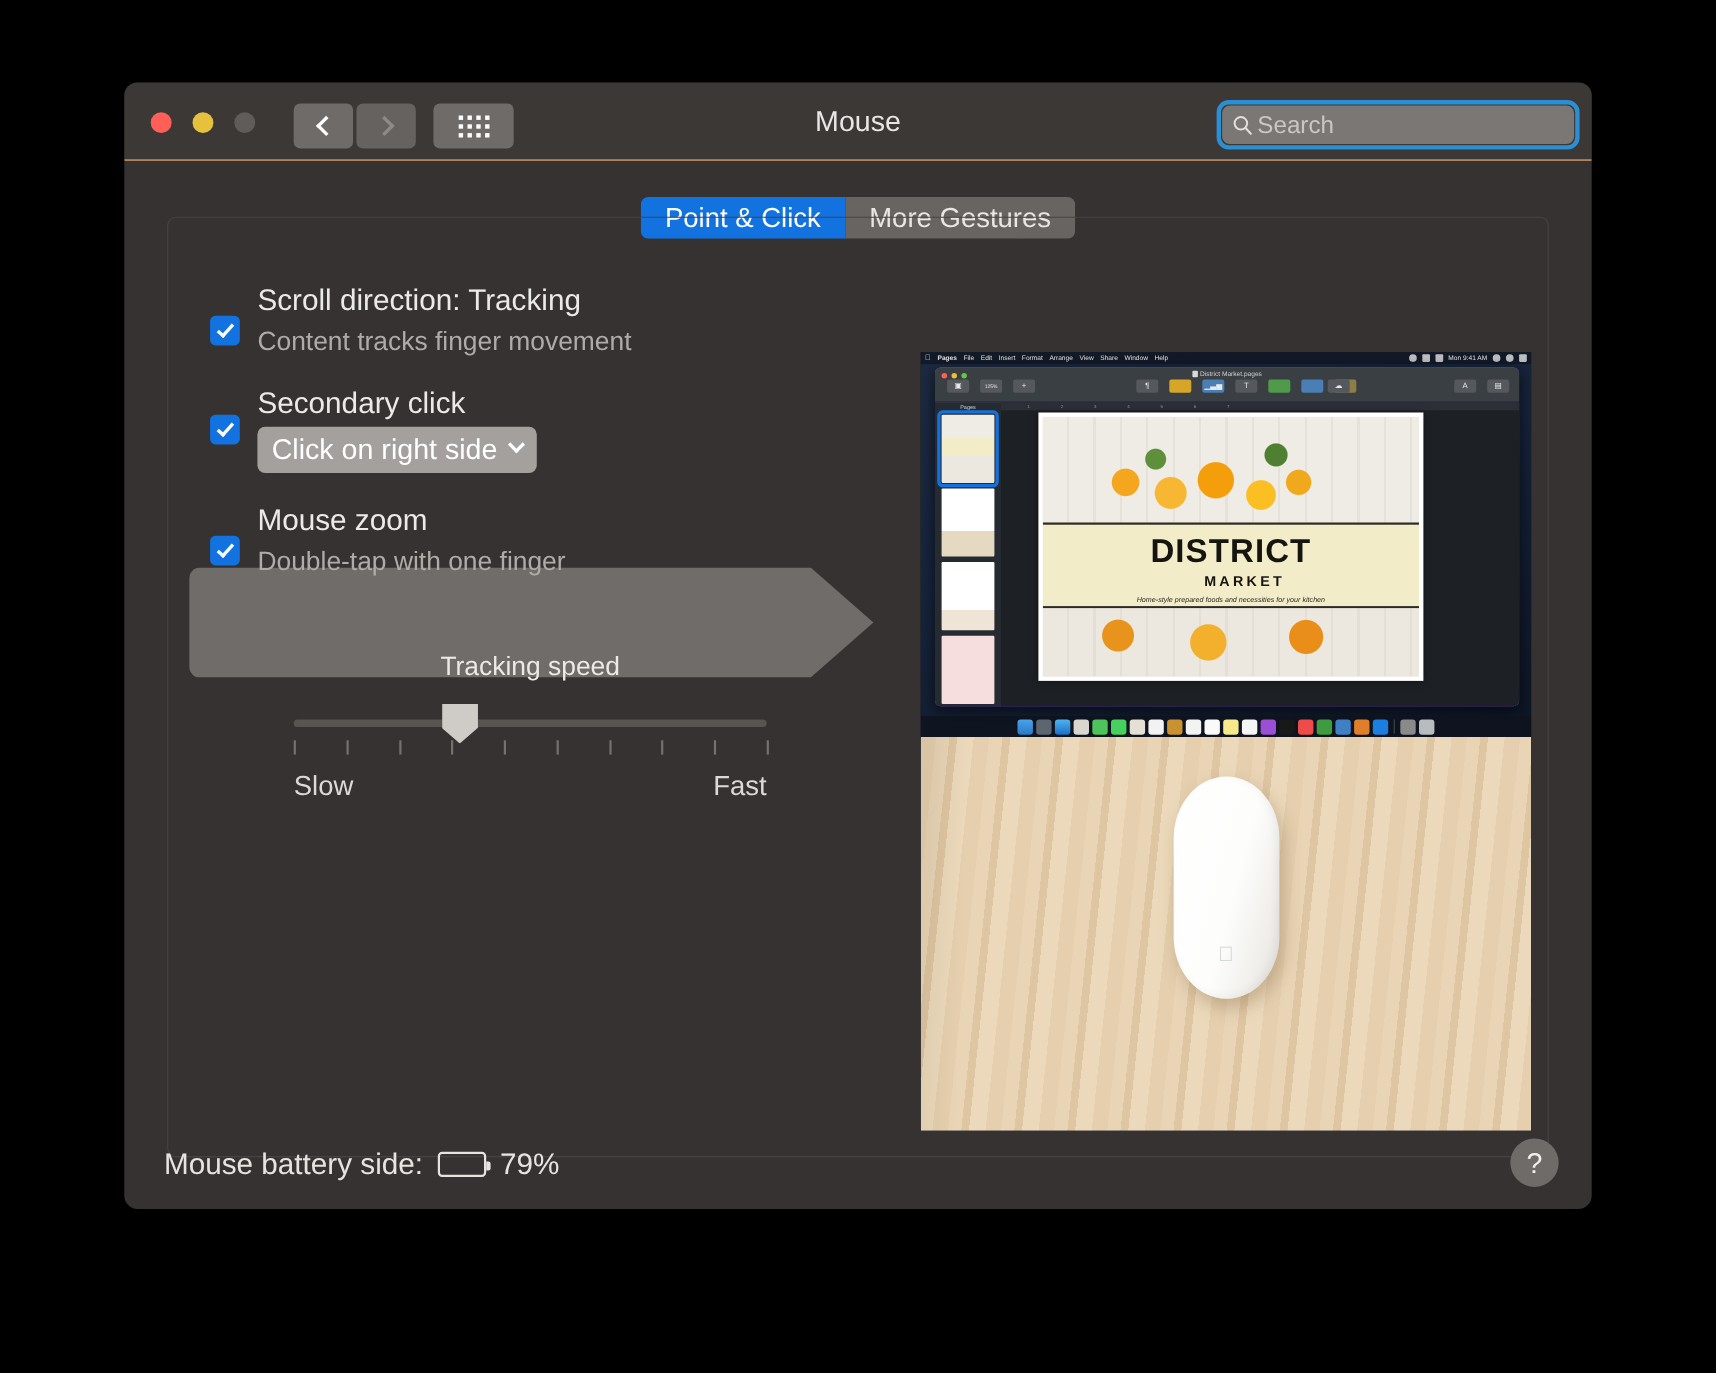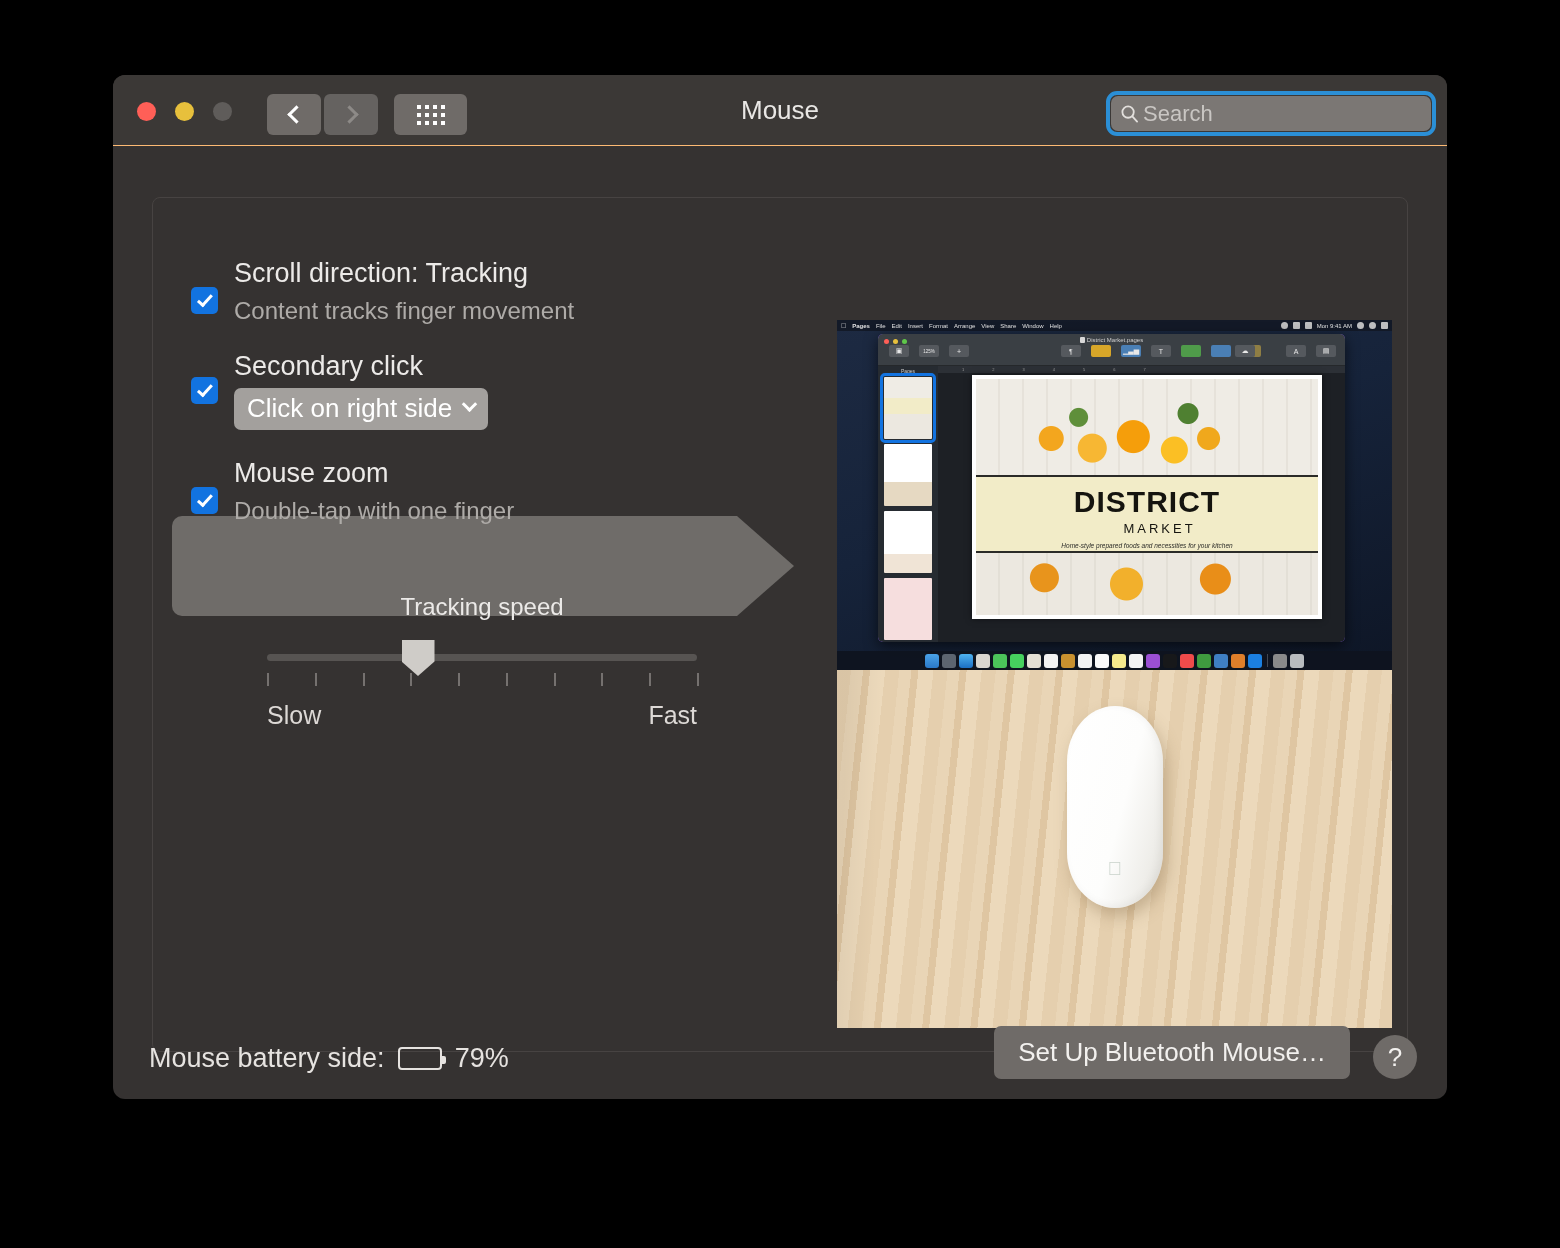--- a/index.html
+++ b/index.html
@@ -218,26 +218,25 @@
   #menubar .m { white-space: nowrap; }
   #menubar .m.bold { font-weight: bold; }
   #menubar .spacer { flex: 1; }
   #menubar .right { display: flex; align-items: center; gap: 5px; }
   .mb-icon { display:inline-block; width:7px; height:7px; background:#dcdcdc; border-radius:1px; opacity:.85; }
   .mb-icon.round { border-radius:50%; }
 
   
   #pages-win {
     position: absolute; left: 13px; top: 14px;
-    width: 467px; height: 308px;
+    width: 531px; height: 308px;
     background: #8b5cf6;
     border-radius: 5px;
     overflow: hidden;
     box-shadow: 0 4px 14px rgba(0,0,0,.6);
-    margin-left: 28px;
   }
   #pages-tb {
     height: 32px; background: #3a3f44;
     border-bottom: 1px solid #25282b;
     position: relative;
   }
   #pages-tb .plights { position: absolute; left: 6px; top: 5px; display: flex; gap: 4px; }
   #pages-tb .plights i { width: 5px; height: 5px; border-radius: 50%; display: block; }
   #pages-title {
     position: absolute; left: 0; right: 0; top: 3px;
@@ -299,21 +298,21 @@
       radial-gradient(circle at 62% 36%, #4f8031 0 10px, transparent 11px),
       repeating-linear-gradient(90deg,#efece5 0 22px,#e6e2da 22px 24px);
   }
   #poster .band {
     position: absolute; left: 0; right: 0; top: 96px; height: 78px;
     background: #f2ecc8;
     border-top: 2px solid #2b2b28; border-bottom: 2px solid #2b2b28;
     text-align: center;
   }
   #poster .t1 { font-size: 30px; font-weight: bold; color: #15140f; letter-spacing: 1px; margin-top: 8px; }
-  #poster .t2 { font-size: 13px; font-weight: normal; color: #15140f; letter-spacing: 3px; margin-top: 2px; padding-left: 25px; }
+  #poster .t2 { font-size: 13px; font-weight: bold; color: #15140f; letter-spacing: 3px; margin-top: 2px; padding-left: 25px; }
   #poster .t3 { font-size: 6.5px; font-style: italic; color: #2b2b28; margin-top: 6px; }
   #poster .photo-bot {
     position: absolute; left: 0; right: 0; top: 174px; bottom: 0;
     background:
       radial-gradient(circle at 20% 40%, #e8941c 0 14px, transparent 15px),
       radial-gradient(circle at 44% 50%, #f2b02c 0 16px, transparent 17px),
       radial-gradient(circle at 70% 42%, #e98e18 0 15px, transparent 16px),
       repeating-linear-gradient(90deg,#ece8e0 0 22px,#e3dfd6 22px 24px);
   }
 
@@ -424,20 +423,24 @@
       <div id="search-field">
         <svg width="21" height="21" viewBox="0 0 20 20">
           <circle cx="8.5" cy="8.5" r="6" fill="none" stroke="#e2dfdc" stroke-width="1.9"></circle>
           <line x1="13" y1="13" x2="18" y2="18.5" stroke="#e2dfdc" stroke-width="1.9" stroke-linecap="round"></line>
         </svg>
         <input id="search-input" type="text" placeholder="Search" style="">
       </div>
     </div>
   </div>
 
+  <div id="tabs">
+    <div class="tab active">Point &amp; Click</div>
+    <div class="tab">More Gestures</div>
+  </div>
 
   <div id="panel">
 
     <div id="options">
 
       <div id="highlight">
         <svg width="625" height="100" viewBox="0 0 625 100">
           <path d="M10,0 H565 L622,50 L565,100 H10 A10,10 0 0 1 0,90 V10 A10,10 0 0 1 10,0 Z" fill="#6f6c69"></path>
         </svg>
       </div>
@@ -676,15 +679,14 @@
 
   <div id="battery-row">
     <span>Mouse battery side:</span>
     <span id="batt-icon">
       <span class="fill" style="width: 79%;"></span>
       <span class="cap"></span>
     </span>
     <span>79%</span>
   </div>
 
-  <button id="bt-btn">Set Up Bluetooth Mouse…</button>
   <button id="help-btn">?</button>
 </div>
 
 </body></html>

